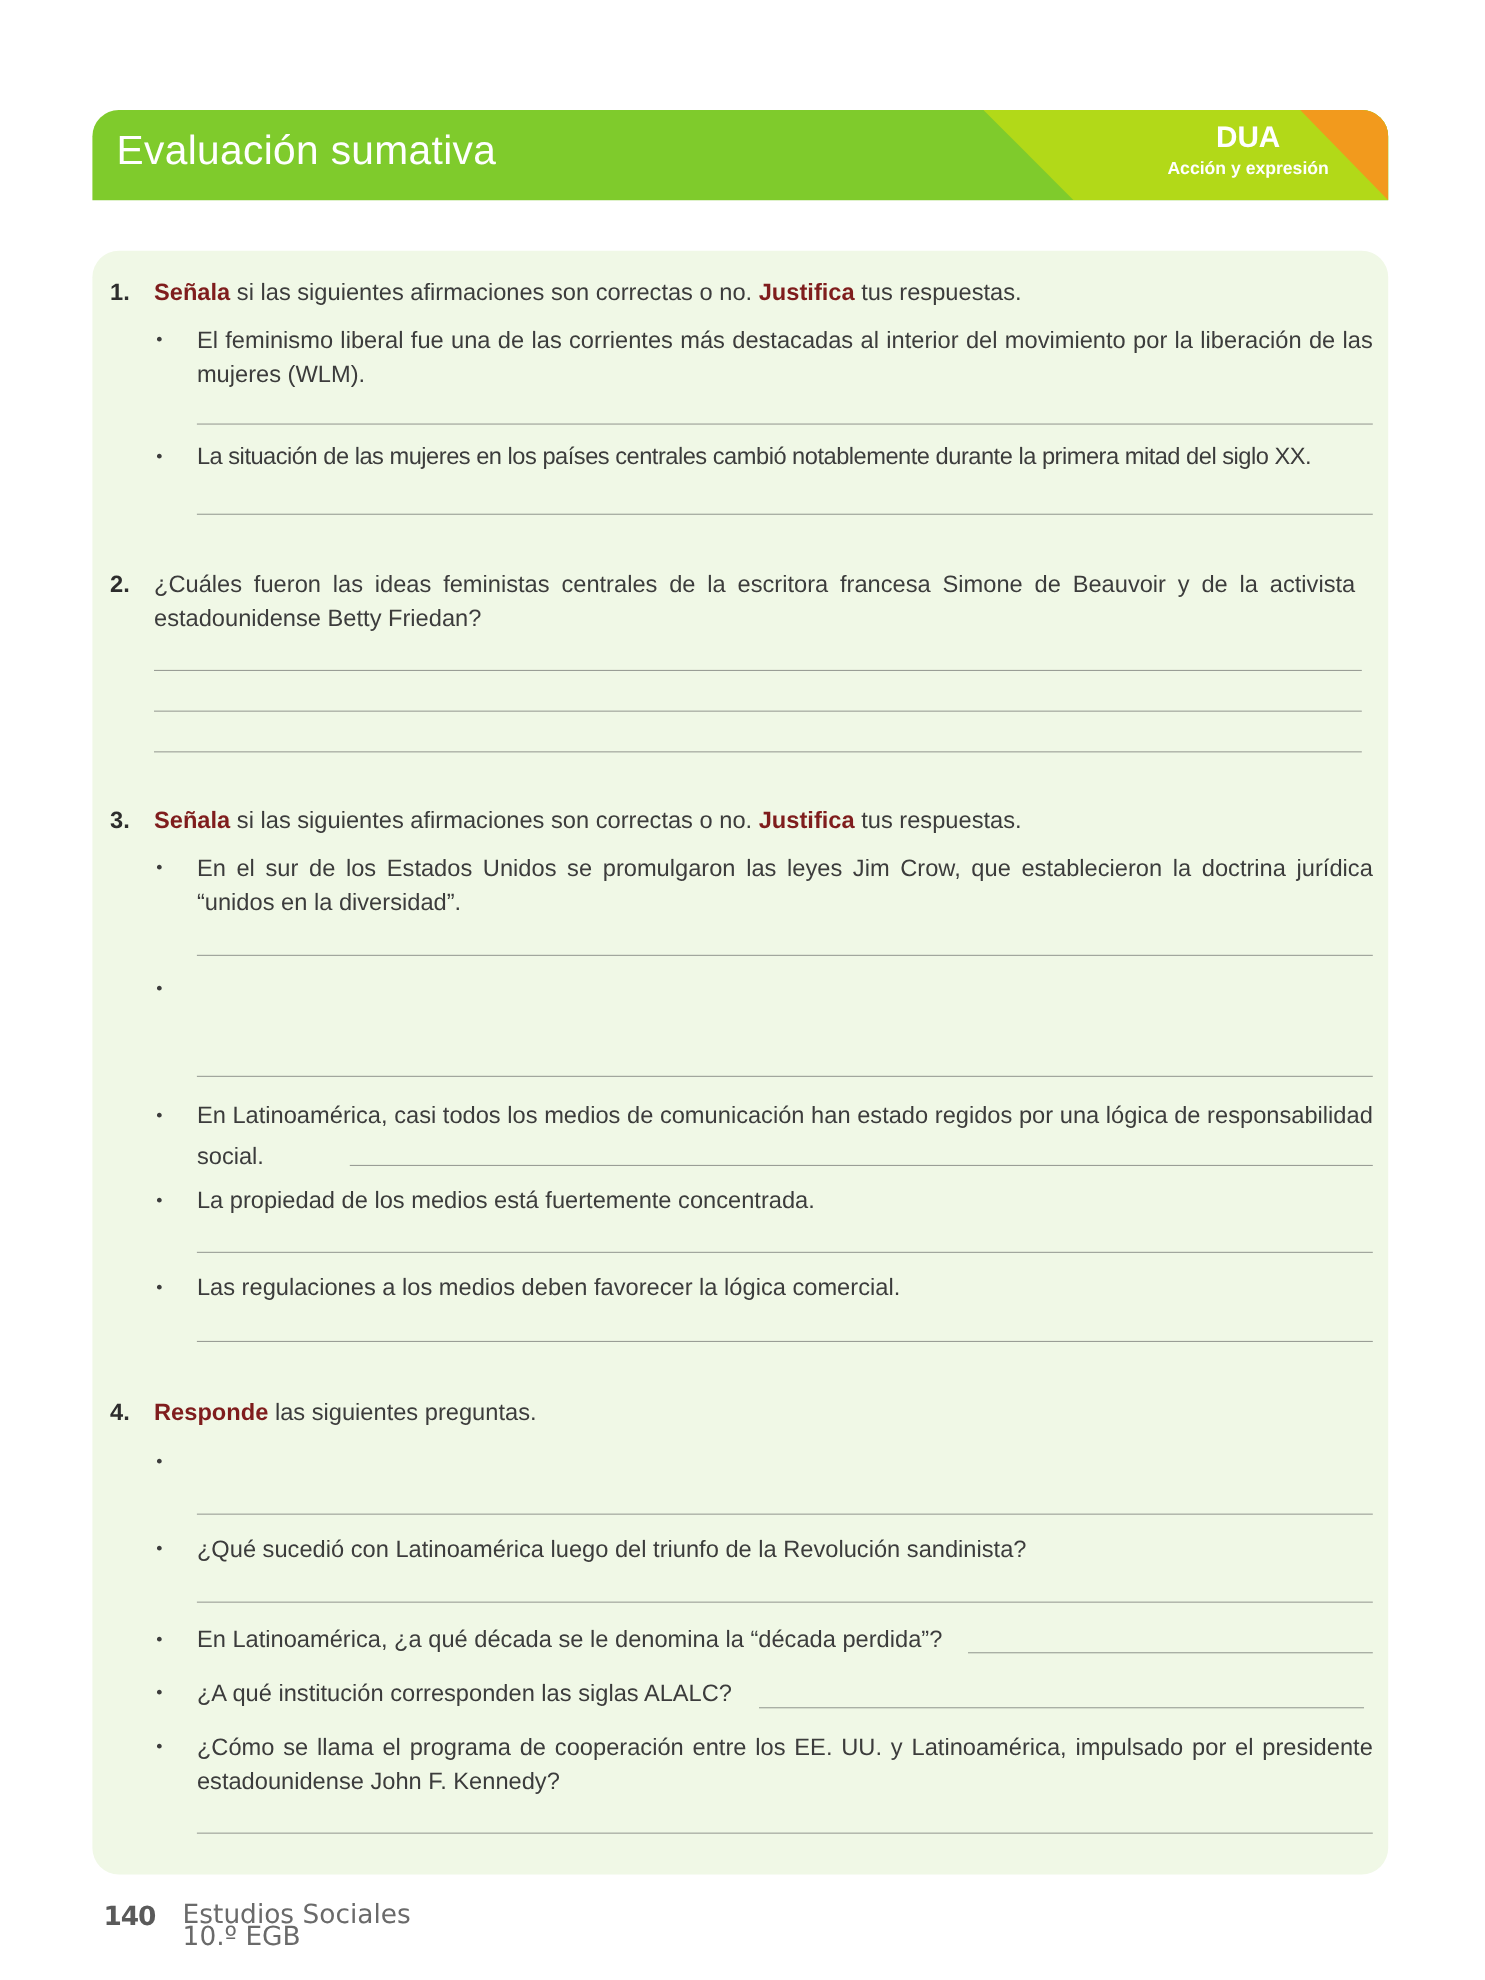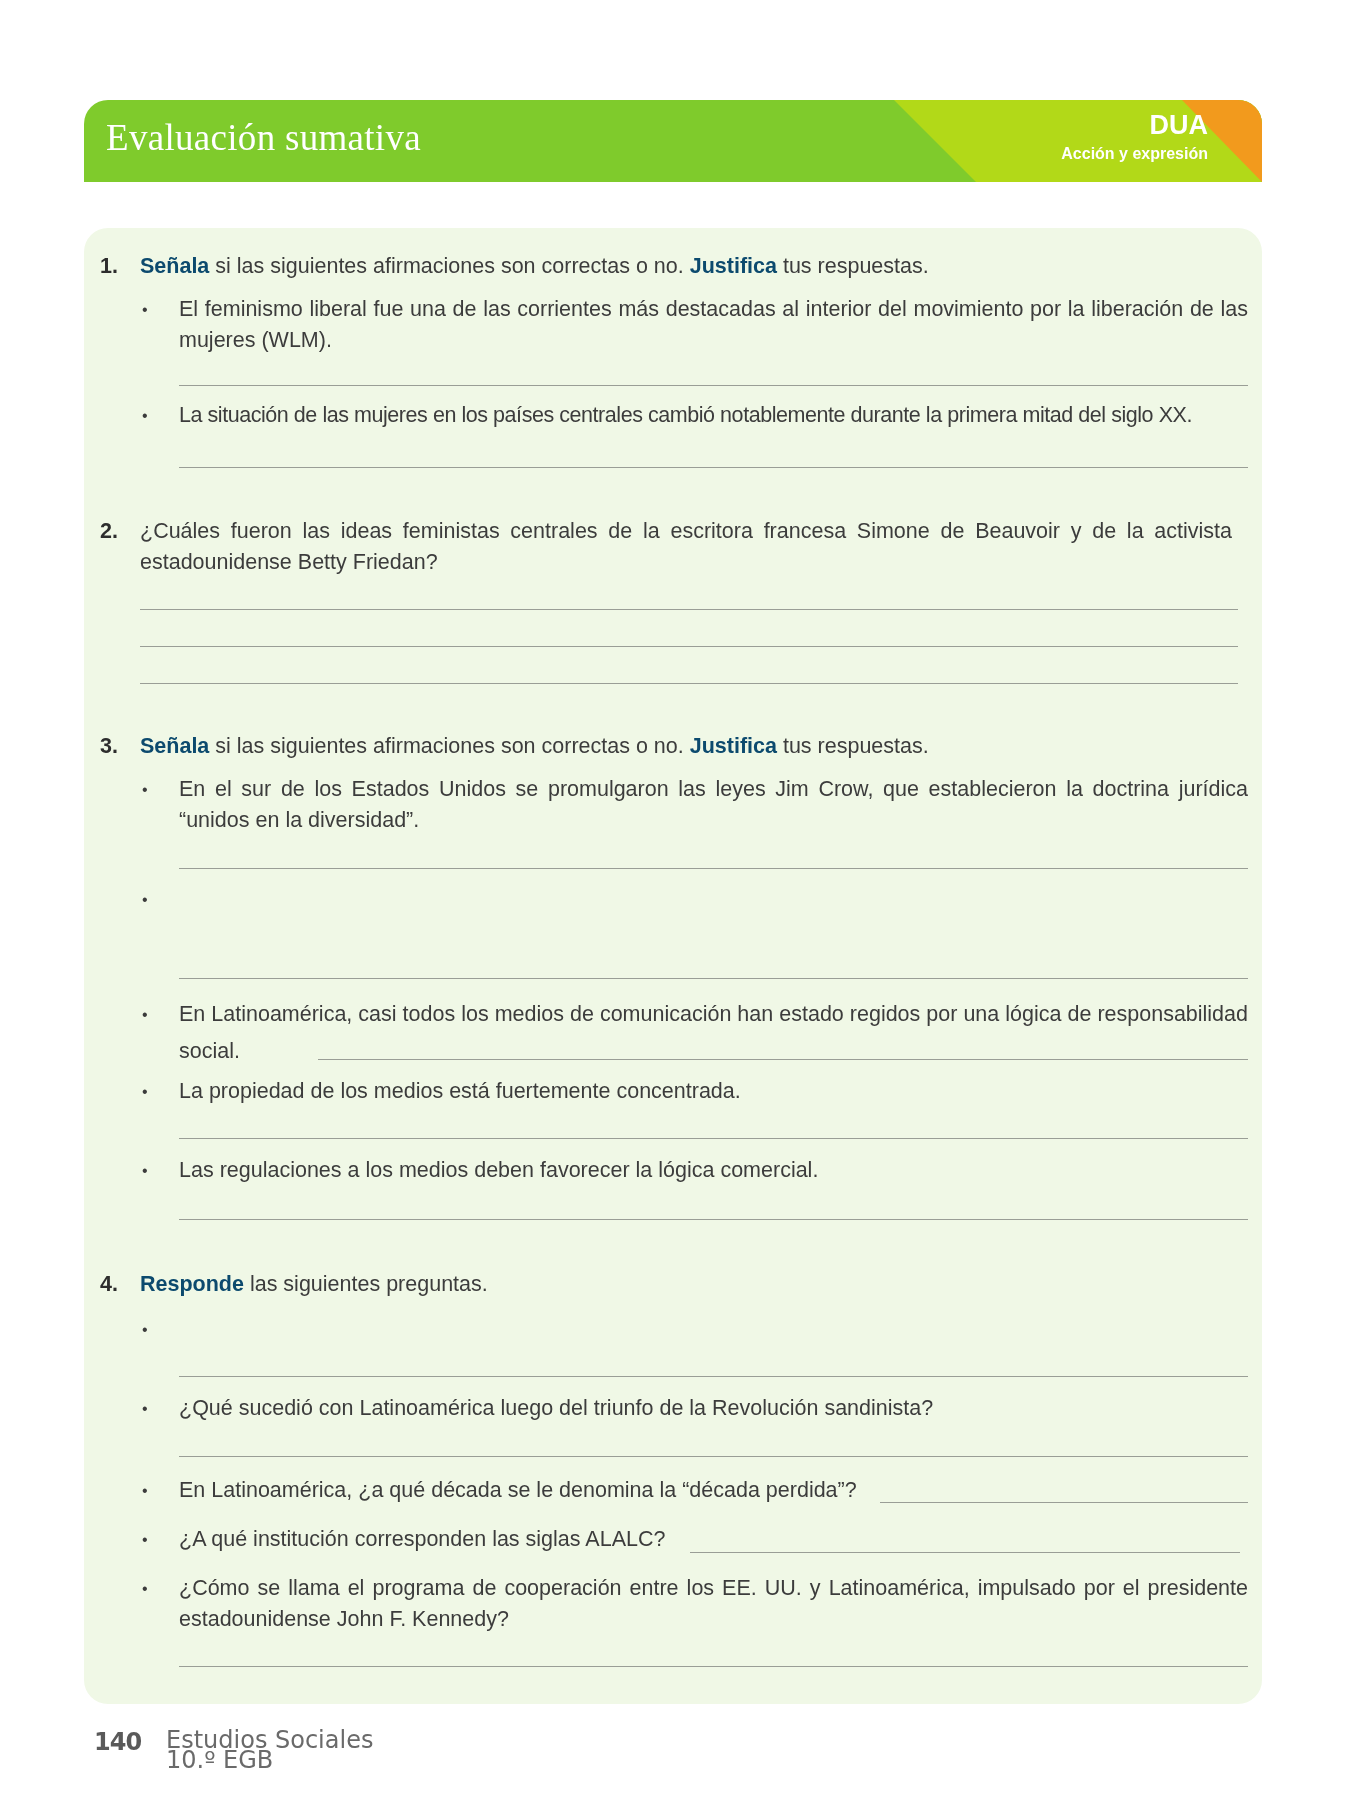--- a/index.html
+++ b/index.html
@@ -5,30 +5,30 @@
   html, body { margin:0; padding:0; }
   body { width:1350px; height:1800px; background:#ffffff; position:relative; overflow:hidden;
          font-family:"Liberation Sans", sans-serif; color:#3a3a3a; }
   .banner { position:absolute; left:84px; top:100px; width:1178px; height:82px;
             background:#7fcb2c; border-radius:24px 24px 0 0; overflow:hidden; }
   .banner .lime { position:absolute; left:810px; top:0; width:400px; height:82px; background:#b2d918;
                   clip-path:polygon(0 0, 100% 0, 100% 100%, 82px 100%); }
   .banner .orange { position:absolute; right:0; top:0; width:80px; height:82px; background:#f29a1d;
                     clip-path:polygon(0 0, 100% 0, 100% 100%); }
   .banner .title { position:absolute; left:22px; top:16px; font-size:37px; color:#ffffff;
-                   font-family:Liberation Serif, serif; letter-spacing:0.3px; }
-  .banner .dua { position:absolute; right:54px; top:10px; text-align:right; color:#fff; font-weight:bold; }
+                   font-family:Liberation Sans, sans-serif; letter-spacing:0.3px; }
+  .banner .dua { position:absolute; right:54px; top:10px; text-align:center; color:#fff; font-weight:bold; }
   .banner .dua .big { font-size:27px; line-height:30px; }
   .banner .dua .small { font-size:16px; line-height:28px; }
   .panel { position:absolute; left:84px; top:228px; width:1178px; height:1476px;
            background:#f0f8e6; border-radius:24px; }
   .q { position:absolute; left:16px; width:1146px; font-size:21.5px; line-height:31px; color:#3c3c3c; }
   .q .num { position:absolute; left:0; top:0; font-weight:bold; color:#2d2d2d; }
   .q .stem { position:absolute; left:40px; right:14px; text-align:justify; }
-  .q .stem b { color:#0c4a6e; }
+  .q .stem b { color:#7f1d1d; }
   .item { position:absolute; left:95px; right:14px; font-size:21.5px; line-height:31px; text-align:justify; color:#3c3c3c; }
   .item .dot { position:absolute; left:-37px; top:0; font-size:16px; }
   .line { position:absolute; height:0; border-top:1.5px solid #9a9e96; }
   .footer { position:absolute; left:94px; top:1728px; }
   .footer .pg { position:absolute; left:0; top:0; font-size:24px; font-weight:bold; color:#5a5a5a; font-family:"DejaVu Sans", sans-serif; letter-spacing:-1px; }
   .footer .book { position:absolute; left:72px; top:2px; font-size:24px; line-height:20px; color:#6a6a6a; font-family:"DejaVu Sans", sans-serif; white-space:nowrap; }
 </style>
 </head>
 <body>
 

